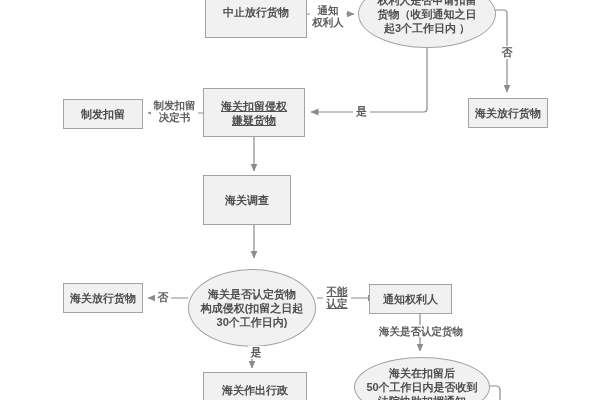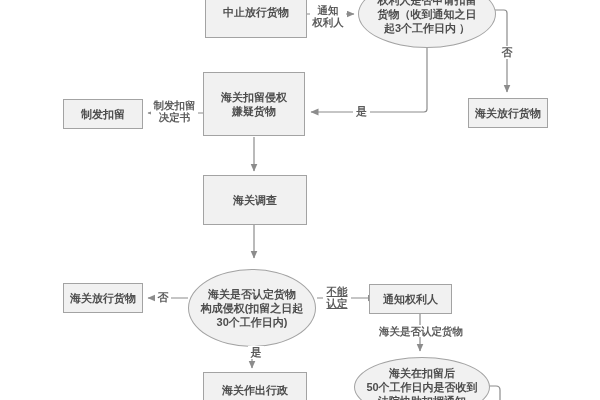--- a/index.html
+++ b/index.html
@@ -21,22 +21,22 @@
     position:absolute;z-index:3;background:#fff;color:#5c5c5c;
     font-weight:700;font-size:10.5px;line-height:12px;
     text-align:center;white-space:pre-line;
   }
   .elabel.big{font-size:11px;line-height:13px;}
   
   #n-suspend   {left:205px;top:-14px;width:102px;height:52px;}
   #n-apply     {left:358px;top:-20px;width:138px;height:68px;}
   #n-reltop    {left:468px;top:98px; width:80px; height:30px;}
   #n-consignee {left:63px; top:99px; width:80px; height:30px;}
-  #n-detain    {left:203px;top:72px; width:102px;height:64px;}
-  #n-invest    {left:203px;top:175px;width:104px;height:50px;}
+  #n-detain    {left:203px;top:88px; width:102px;height:49px;text-decoration:underline;}
+  #n-invest    {left:203px;top:175px;width:88px;height:50px;}
   #n-decide    {left:188px;top:269px;width:128px;height:78px;}
   #n-relleft   {left:63px; top:283px;width:80px; height:30px;}
   #n-notify    {left:369px;top:284px;width:83px; height:30px;}
   #n-admin     {left:203px;top:372px;width:104px;height:50px;}
   #n-court     {left:354px;top:357px;width:136px;height:60px;}
   
   #l-notify {left:310px;top:4px;   width:36px;}
   #l-issue  {left:151px;top:99px;  width:47px;text-align:center;}
   #l-yes1   {left:353px;top:105px; width:17px;}
   #l-no1    {left:499px;top:46px;  width:16px;}

